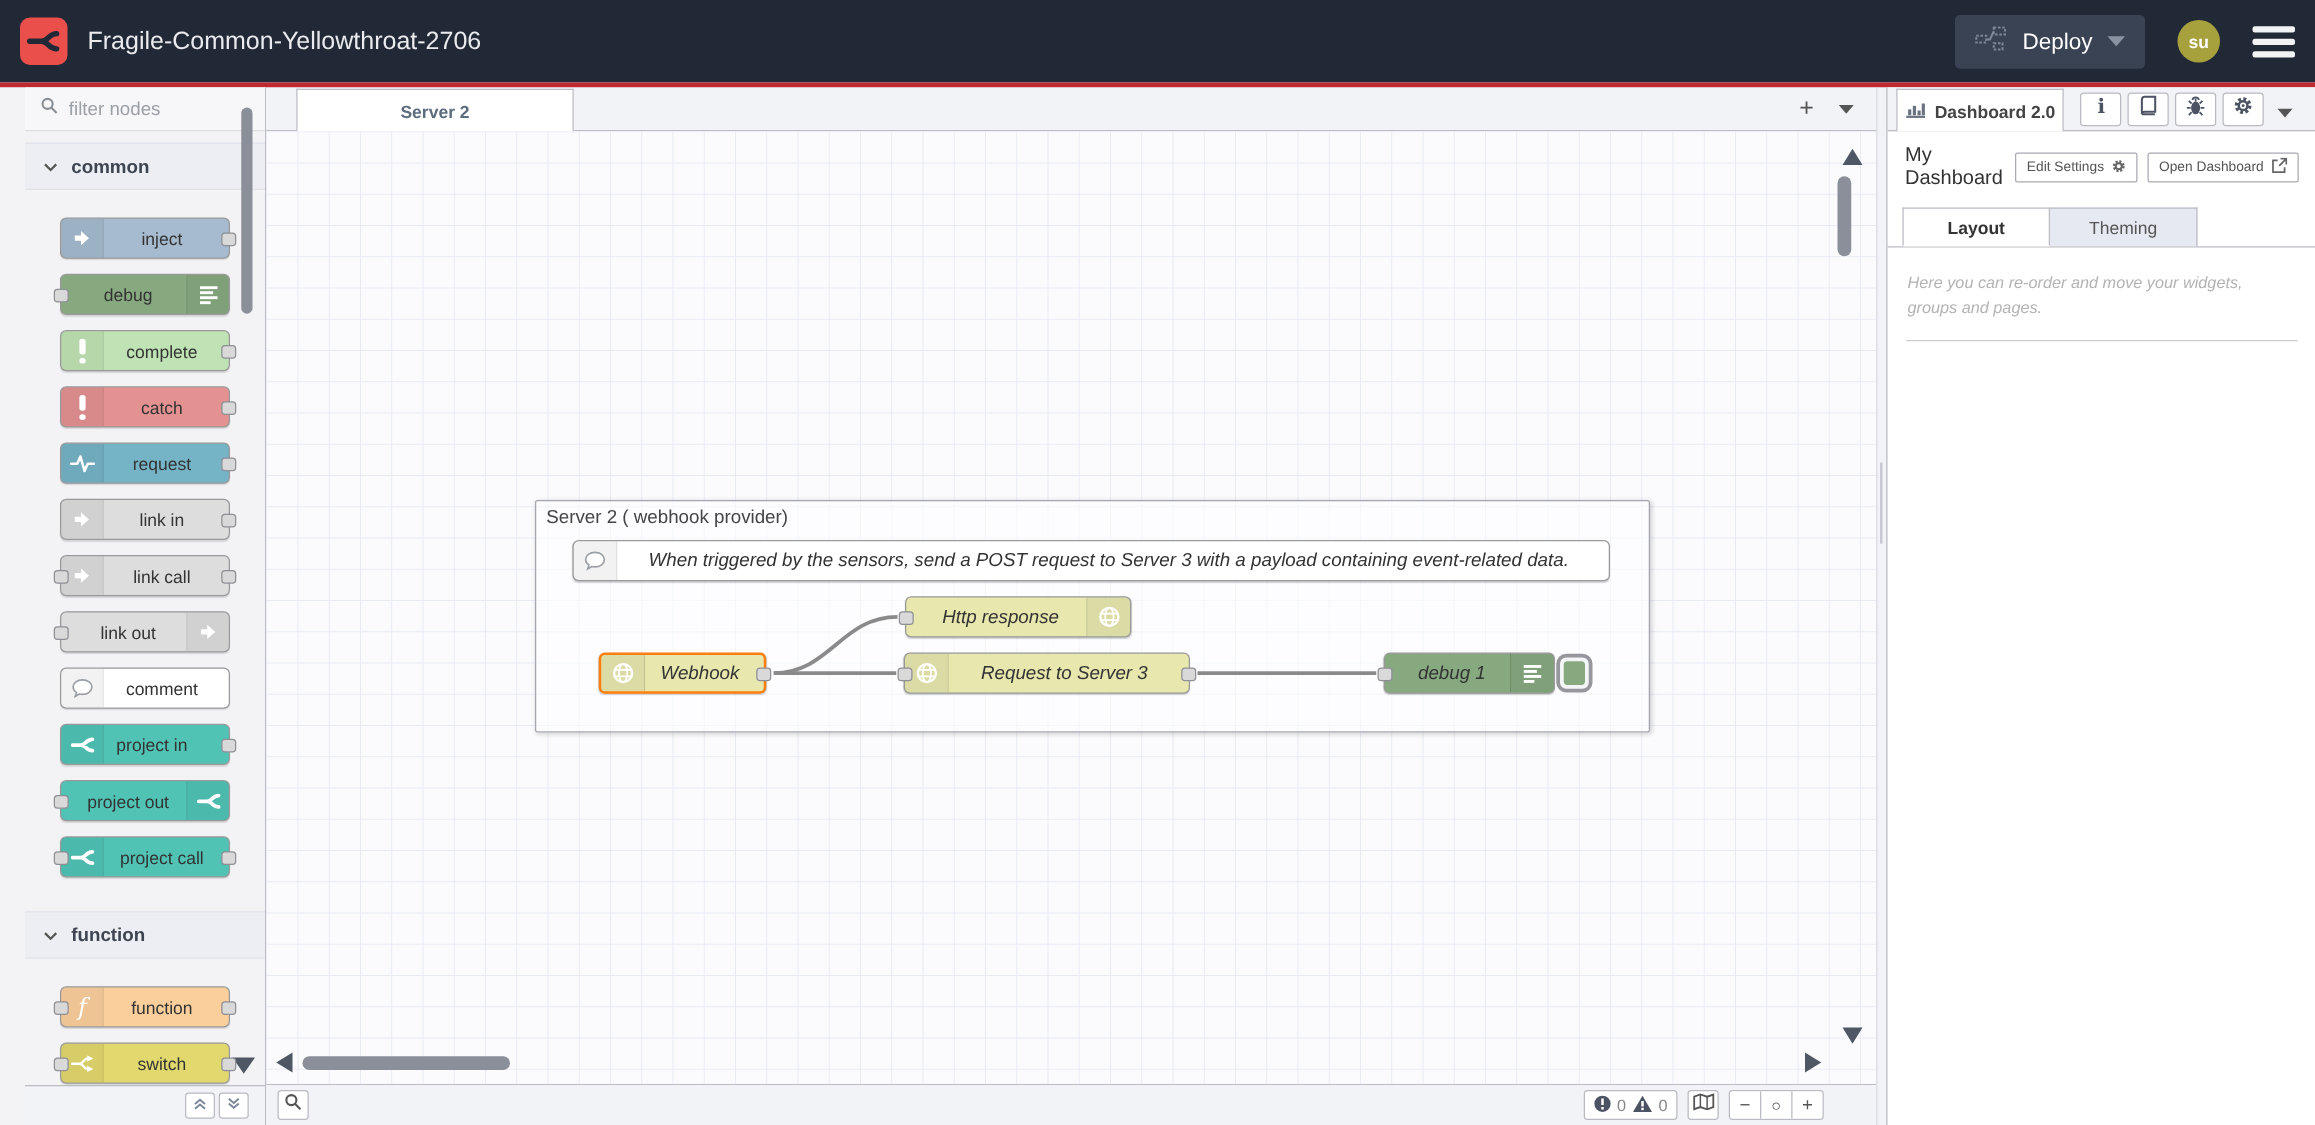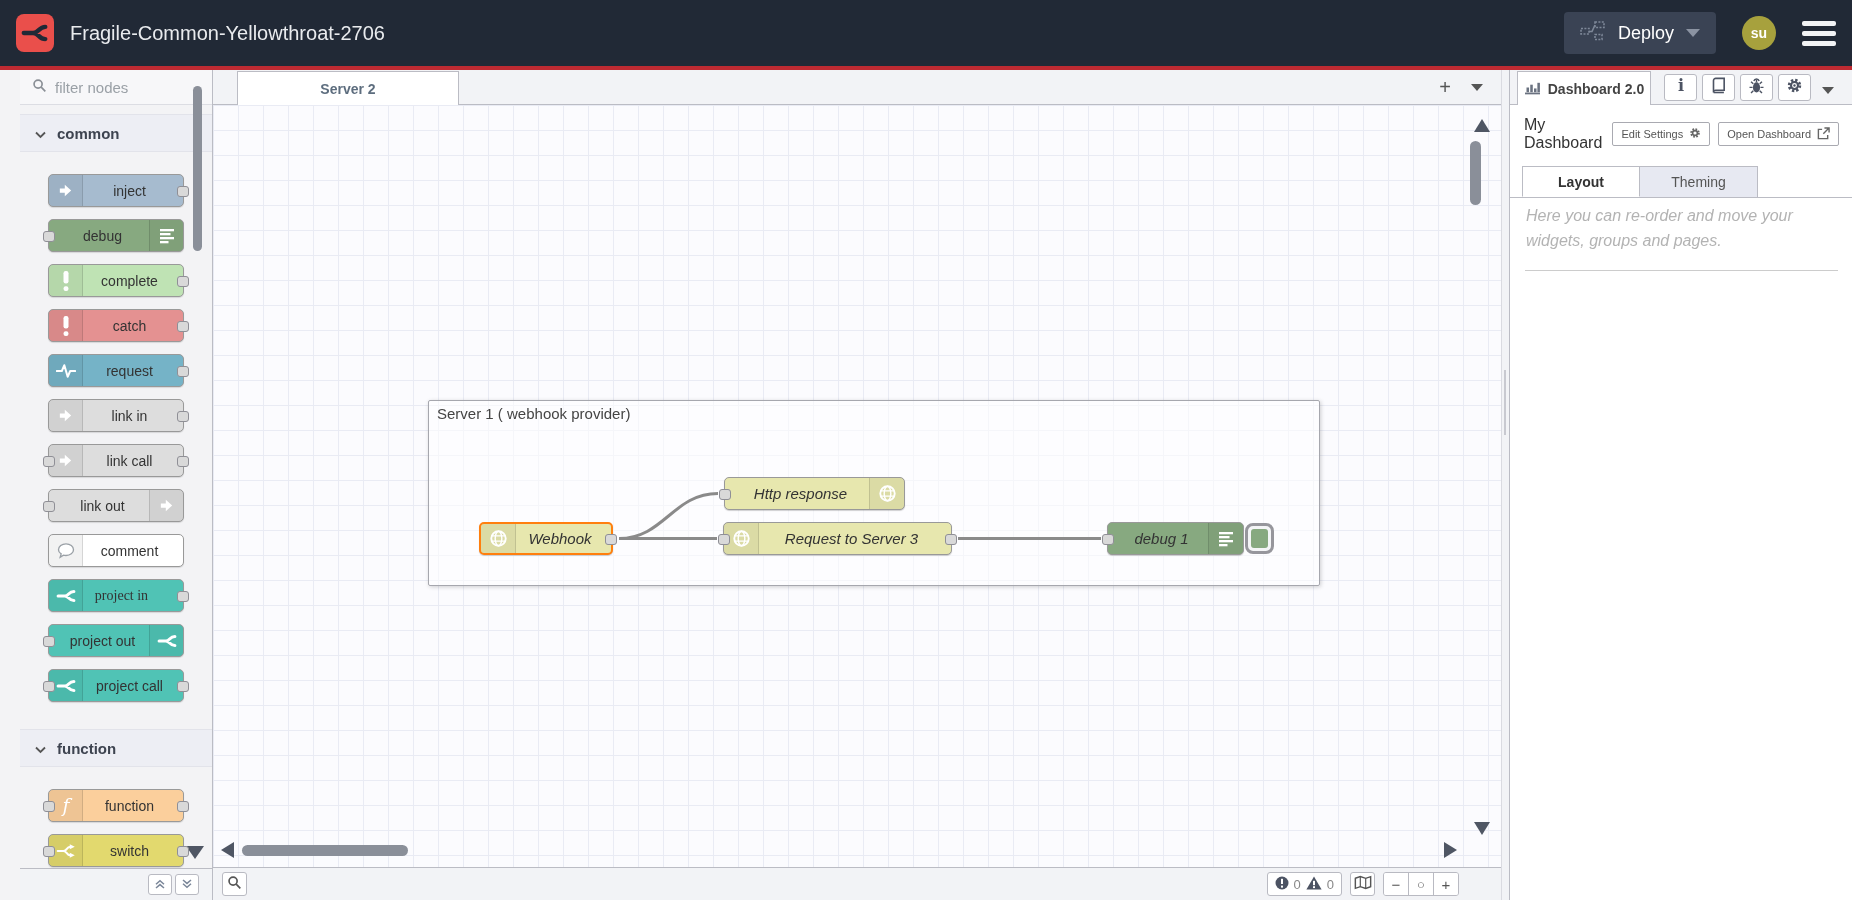--- a/index.html
+++ b/index.html
@@ -94,21 +94,21 @@
   .dash-btn{height:24px;box-sizing:border-box;border:1px solid #a9aab1;border-radius:2px;background:#fff;font-size:11px;color:#555;display:flex;align-items:center;gap:6px;padding:0 8px;white-space:nowrap;}
 
   .subtabs{display:flex;border-bottom:1px solid #bbbcc4;margin-top:4px;padding-left:12px;}
   .subtab{width:118px;height:31px;box-sizing:border-box;display:flex;align-items:center;justify-content:center;font-size:14px;}
   .subtab.active{background:#fff;border:1px solid #bbbcc4;border-bottom:1px solid #fff;font-weight:bold;color:#333;margin-bottom:-1px;z-index:2;}
   .subtab.inactive{background:#e7e9f2;border:1px solid #bbbcc4;border-left:none;border-bottom:none;color:#555;}
 
   .pages-row{display:flex;align-items:center;padding:15px 14px 4px 15px;}
   .pages-title{font-weight:bold;font-size:15px;color:#333;flex:1;}
   .pg-btn{height:21px;min-width:24px;box-sizing:border-box;border:1px solid #b9bac2;border-radius:2px;background:#fff;font-size:11px;color:#666;display:flex;align-items:center;justify-content:center;gap:3px;padding:0 5px;margin-left:4px;}
-  .pages-desc{font-style:italic;color:#b3b3b3;font-size:16px;line-height:1.55;padding:6px 18px 4px 16px;max-width:330px;}
+  .pages-desc{font-style:italic;color:#b3b3b3;font-size:13px;line-height:1.55;padding:6px 18px 4px 16px;max-width:330px;margin-top:12px;}
   .sb-divider{border:none;border-top:1px solid #ccc;margin:12px 14px 0 15px;}
 </style>
 </head>
 <body>
 
 <div class="app">
 
   <div class="header">
     <div class="logo">
       <svg width="30" height="30" viewBox="0 0 32 32">
@@ -246,21 +246,21 @@
                 </svg>
               </span>
               <span class="pn-label" style="left: 35px; right: 8px;">comment</span>
             </div>
             <div class="palette-node" style="background: rgb(80, 195, 181);">
               <span class="pn-icon left">
                 <svg width="20" height="20" viewBox="0 0 24 24">
                   <path d="M2.5 12h8 M10.5 12c5 0 4.5-5.5 11-5.5 M10.5 12c5 0 4.5 5.5 11 5.5" stroke="currentColor" stroke-width="3.6" fill="none" stroke-linecap="round"></path>
                 </svg>
               </span>
-              <span class="pn-label" style="left: 35px; right: 24px; font-family: Liberation Serif, serif;">project in</span>
+              <span class="pn-label" style="left: 35px; right: 24px;">project in</span>
               <span class="port out"></span>
             </div>
             <div class="palette-node" style="background: rgb(80, 195, 181);">
               <span class="pn-icon right">
                 <svg width="20" height="20" viewBox="0 0 24 24">
                   <path d="M2.5 12h8 M10.5 12c5 0 4.5-5.5 11-5.5 M10.5 12c5 0 4.5 5.5 11 5.5" stroke="currentColor" stroke-width="3.6" fill="none" stroke-linecap="round"></path>
                 </svg>
               </span>
               <span class="pn-label" style="left: 8px; right: 35px;">project out</span>
               <span class="port in"></span>
@@ -334,27 +334,35 @@
 
       <div class="workspace" id="workspace">
 
         <div class="tri up" style="left:1261px;top:14px;"></div>
         <div class="scroll-thumb" style="right:20px;top:36px;width:11px;height:64px;"></div>
         <div class="tri down" style="left:1261px;top:717px;"></div>
         <div class="tri left" style="left:8px;top:737px;"></div>
         <div class="scroll-thumb" style="left:29px;top:740px;width:166px;height:11px;"></div>
         <div class="tri right" style="left:1231px;top:737px;"></div>
       <div class="flow-group" style="left: 215px; top: 295px; width: 890px; height: 184px;">
-            <span class="group-label">Server 1 ( webhook provider)</span>
+            <span class="group-label">Server 2 ( webhook provider)</span>
           </div>
           <svg class="wires" width="1290" height="764">
             <path d="M406,433.5 C451,433.5 460,388.5 505,388.5" stroke="#8a8a8a" stroke-width="3" fill="none"></path>
             <path d="M406,433.5 L504,433.5" stroke="#8a8a8a" stroke-width="3" fill="none"></path>
             <path d="M745,433.5 L888,433.5" stroke="#8a8a8a" stroke-width="3" fill="none"></path>
           </svg>
+          <div class="flow-node" style="left: 245px; top: 327px; width: 830px; background: rgb(255, 255, 255);">
+            <span class="pn-icon left" style="color: rgb(154, 160, 166);">
+              <svg width="20" height="17" viewBox="0 0 24 20">
+                <path d="M3 9c0-4 4-7 9-7s9 3 9 7-4 7-9 7c-1 0-2-.1-3-.4L5 18l1.2-3.9C4.2 12.9 3 11.1 3 9z" fill="#fff" stroke="currentColor" stroke-width="1.6"></path>
+              </svg>
+            </span>
+            <span class="pn-label" style="left: 36px; right: 8px;">When triggered by the sensors, send a POST request to Server 3 with a payload containing event-related data.</span>
+          </div>
           <div class="flow-node" style="left: 511px; top: 372px; width: 181px; background: rgb(231, 231, 174);">
             <span class="pn-icon right">
               <svg width="19" height="19" viewBox="0 0 20 20">
                 <circle cx="10" cy="10" r="7.6" fill="none" stroke="currentColor" stroke-width="2"></circle>
                 <ellipse cx="10" cy="10" rx="3.5" ry="7.6" fill="none" stroke="currentColor" stroke-width="1.5"></ellipse>
                 <path d="M3 7.2h14M3 12.8h14" stroke="currentColor" stroke-width="1.5" fill="none"></path>
               </svg>
             </span>
             <span class="pn-label" style="left: 8px; right: 36px;">Http response</span>
             <span class="port in"></span>

